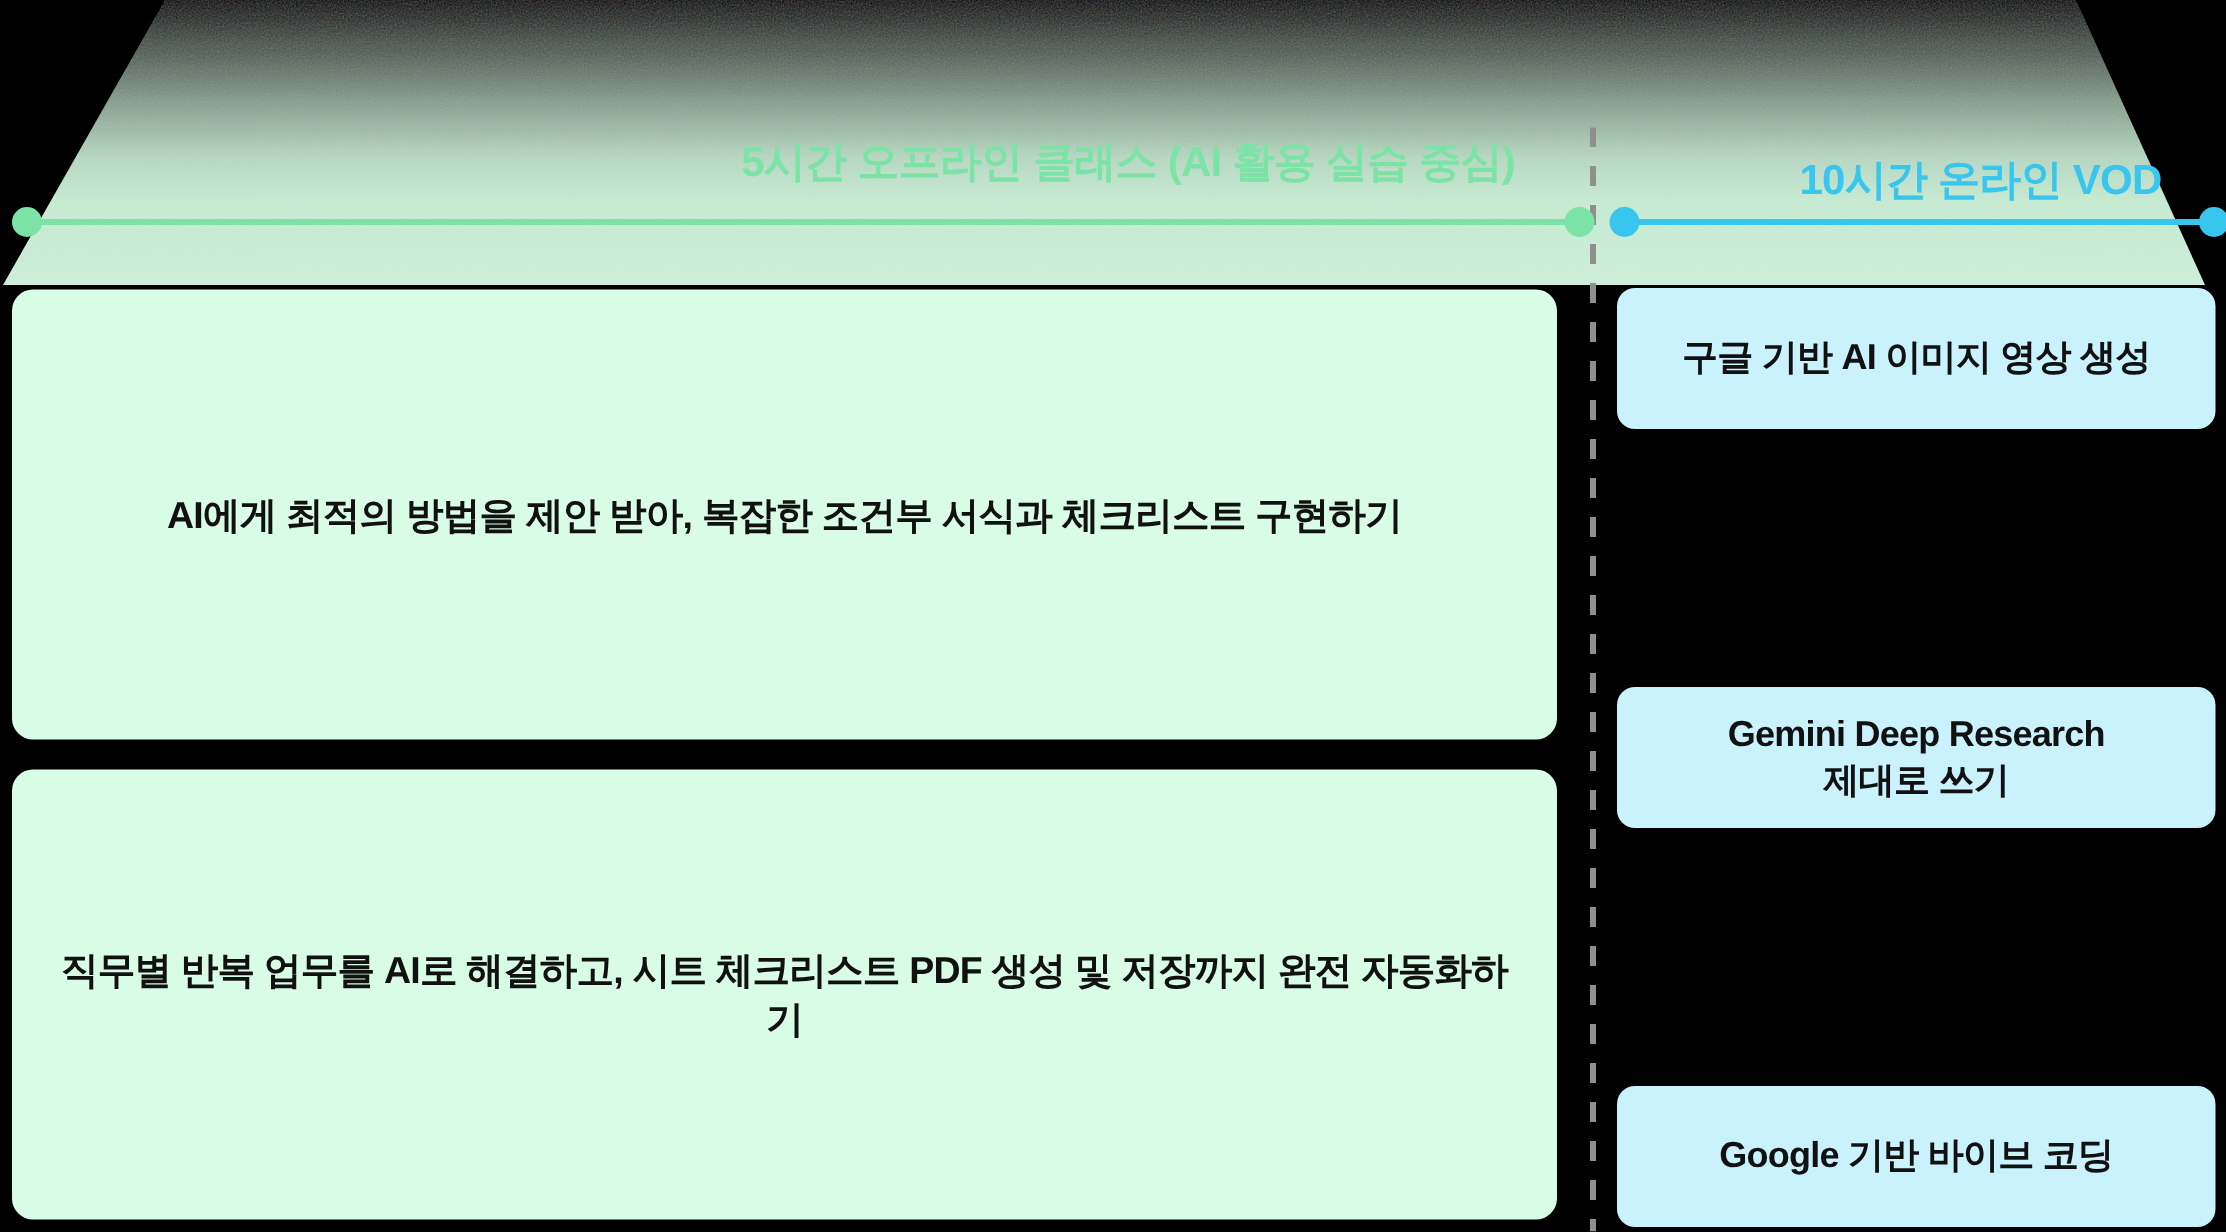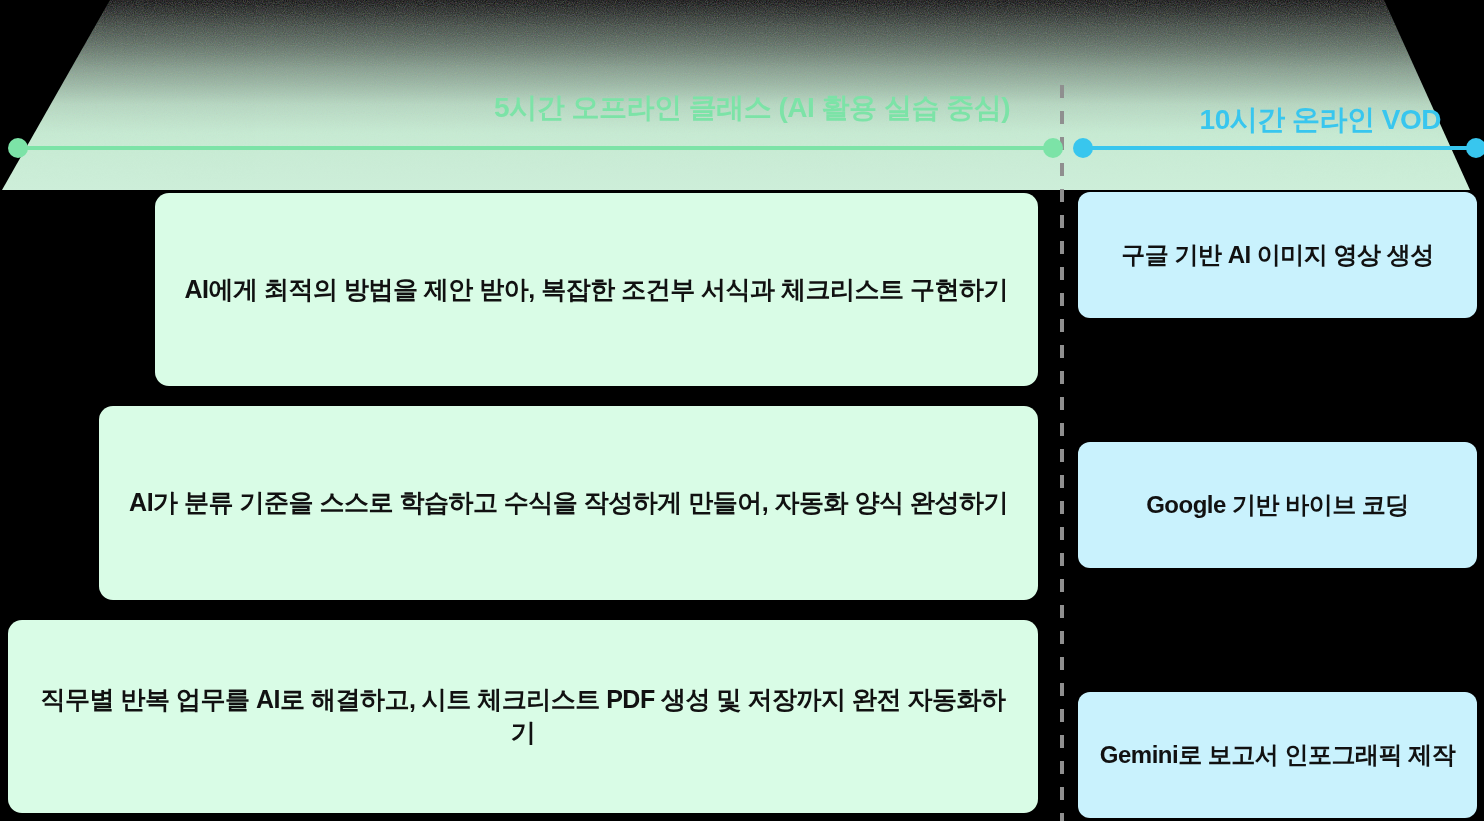--- a/index.html
+++ b/index.html
@@ -51,38 +51,38 @@
   .dot-b-end{left:1466px;}
   
   .divider{
     position:absolute;left:1060px;top:85px;width:4px;height:736px;
     background:repeating-linear-gradient(to bottom,
       var(--divider_gray) 0 13px, transparent 13px 26px);
   }
   
   .col-offline{
     position:absolute;left:8px;top:193px;width:1030px;height:620px;
-    display:flex;flex-direction:column;gap:20px;align-items:flex-end;
+    display:flex;flex-direction:column;gap:20px;
   }
   .card-green{
     flex:1;background:var(--green_card_bg);border-radius:14px;
     display:flex;align-items:center;justify-content:center;
     text-align:center;font-size:25px;font-weight:700;
     color:var(--card_text);padding:0 30px;letter-spacing:-0.5px;
   }
   
   .col-online{
     position:absolute;left:1078px;top:192px;width:399px;height:626px;
     display:flex;flex-direction:column;justify-content:space-between;
   }
   .card-blue{
     height:94px;background:var(--blue_card_bg);border-radius:12px;
     display:flex;align-items:center;justify-content:center;
     text-align:center;font-size:24px;font-weight:600;line-height:1.3;
-    color:var(--card_text);padding:16px 12px;white-space:pre-line;
+    color:var(--card_text);padding:0 12px;white-space:pre-line;
     letter-spacing:-0.5px;
   }
 </style>
 </head>
 <body>
 
 <div class="stage">
   <svg width="1484" height="190" aria-hidden="true">
     <defs>
       <filter id="grainF" x="0" y="0" width="100%" height="100%">
@@ -112,30 +112,28 @@
 <div class="tl-dot green dot-g-start"></div>
 <div class="tl-dot green dot-g-end"></div>
 <div class="tl-dot blue dot-b-start"></div>
 <div class="tl-dot blue dot-b-end"></div>
 
 <div class="col-offline">
   <div class="card-green">
     <span>AI에게 최적의 방법을 제안 받아, 복잡한 조건부 서식과 체크리스트 구현하기</span>
   </div>
   <div class="card-green">
-    <span>AI가 분류 기준을 스스로 학습하고 수식을 작성하게 만들어, 자동화 양식 완성하기</span>
-  </div>
-  <div class="card-green">
     <span>직무별 반복 업무를 AI로 해결하고, 시트 체크리스트 PDF 생성 및 저장까지 완전 자동화하기</span>
   </div>
 </div>
 
 <div class="col-online">
   <div class="card-blue">
     <span>구글 기반 AI 이미지 영상 생성</span>
   </div>
   <div class="card-blue">
-    <span>Google 기반 바이브 코딩</span>
+    <span>Gemini Deep Research
+제대로 쓰기</span>
   </div>
   <div class="card-blue">
-    <span>Gemini로 보고서 인포그래픽 제작</span>
+    <span>Google 기반 바이브 코딩</span>
   </div>
 </div>
 
 </body></html>

